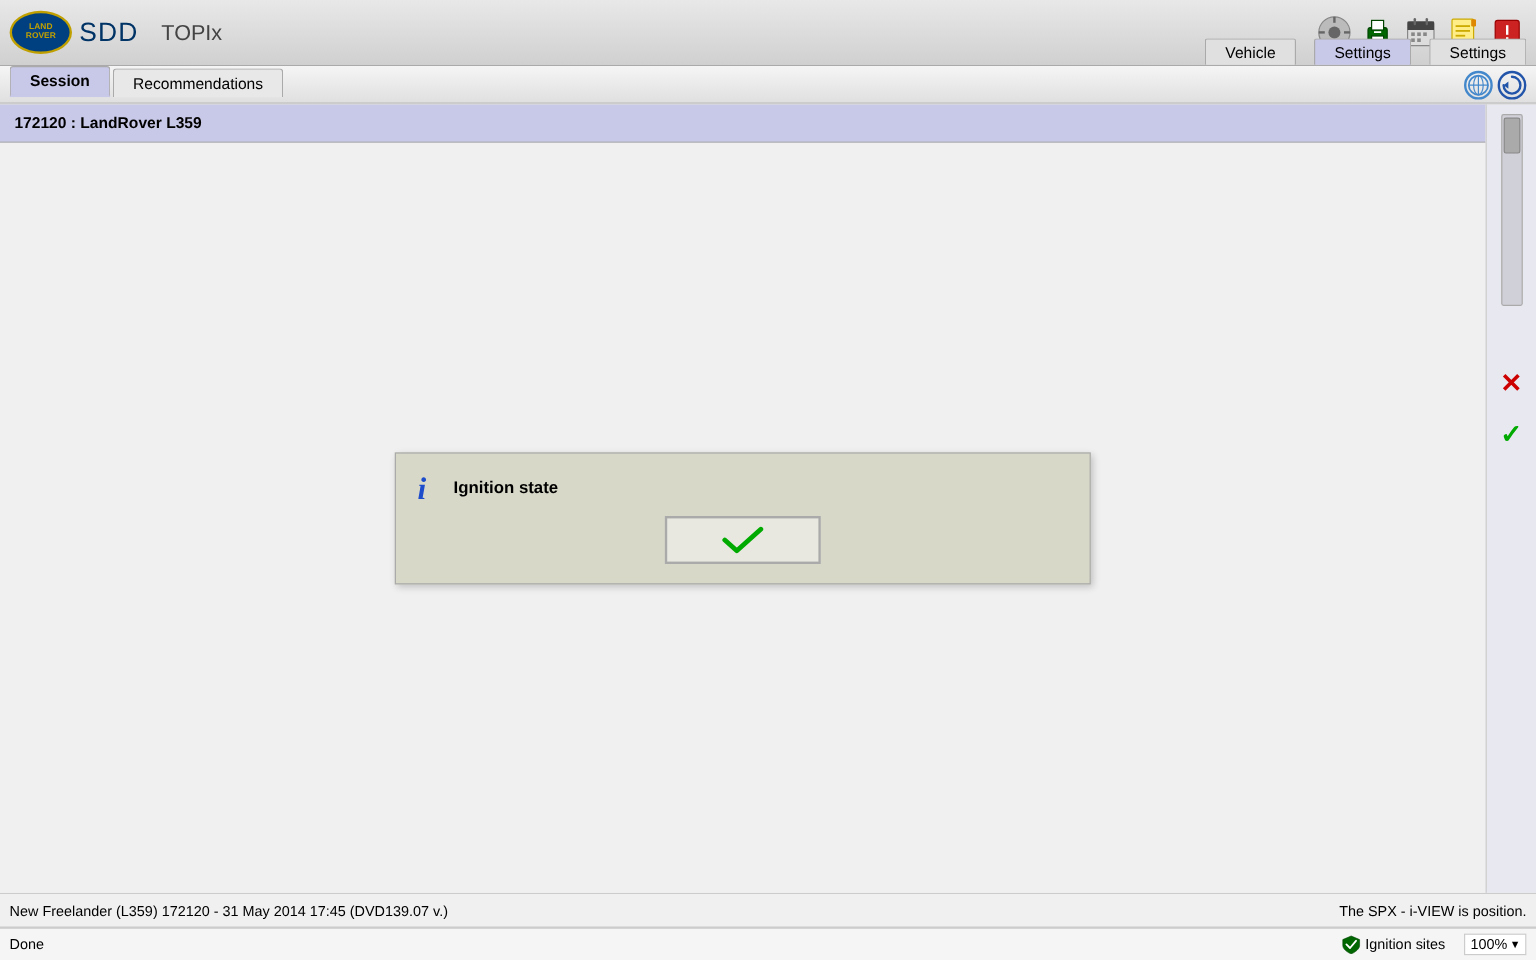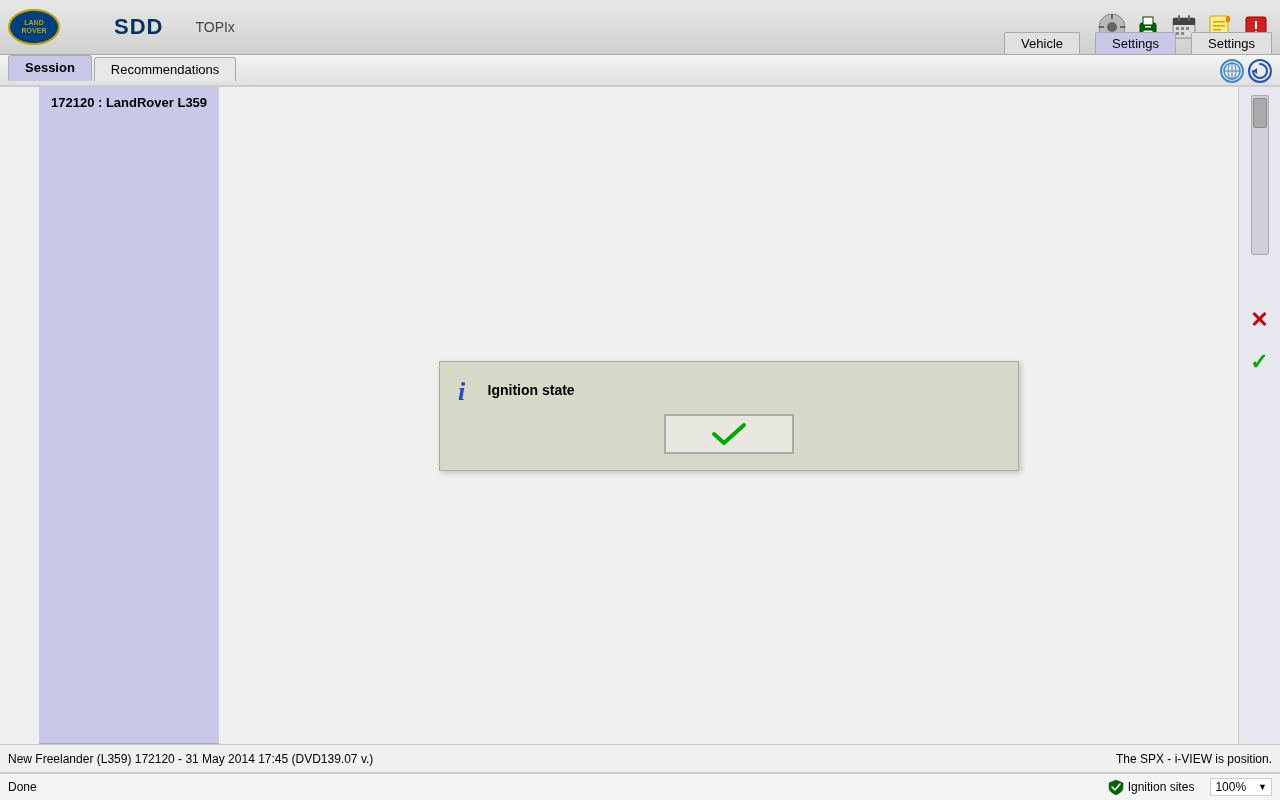--- a/index.html
+++ b/index.html
@@ -35,29 +35,28 @@
     #landrover-logo-inner {
       color: #c0a000;
       font-size: 7px;
       font-weight: bold;
       text-align: center;
       line-height: 1.1;
       text-transform: uppercase;
     }
     #sdd-label {
       font-size: 22px;
-      font-weight: bold;
+      font-weight: normal;
       color: #003366;
       letter-spacing: 1px;
-      margin-left: 48px;
     }
     #topix-label {
-      font-size: 14px;
+      font-size: 18px;
       color: #444;
-      margin-left: 26px;
+      margin-left: 13px;
     }
     #center-url {
       position: absolute;
       left: 50%;
       transform: translateX(-50%);
       font-size: 22px;
       font-weight: bold;
       color: #00aa00;
       font-family: Arial, sans-serif;
       letter-spacing: 1px;
@@ -109,22 +108,21 @@
     #main {
       display: flex;
       height: calc(800px - 55px - 32px - 28px - 28px);
       background: #f0f0f0;
     }
 
     
     #left-panel {
       flex: 1;
       display: flex;
-      flex-direction: row;
-      margin-left: 39px;
+      flex-direction: column;
     }
 
     
     #breadcrumb {
       background: #c8c8e8;
       padding: 8px 12px;
       font-size: 13px;
       font-weight: bold;
       color: #000;
       border-bottom: 1px solid #aaa;
@@ -270,21 +268,21 @@
     }
     #zoom-section {
       display: flex;
       align-items: center;
       gap: 2px;
       margin-left: 8px;
     }
     #zoom-dropdown {
       display: flex;
       align-items: center;
-      gap: 12px;
+      gap: 2px;
       cursor: pointer;
       border: 1px solid #ccc;
       padding: 1px 4px;
       background: #fff;
     }
 
     #nav-right-icons {
       position: absolute;
       right: 8px;
       top: 4px;

